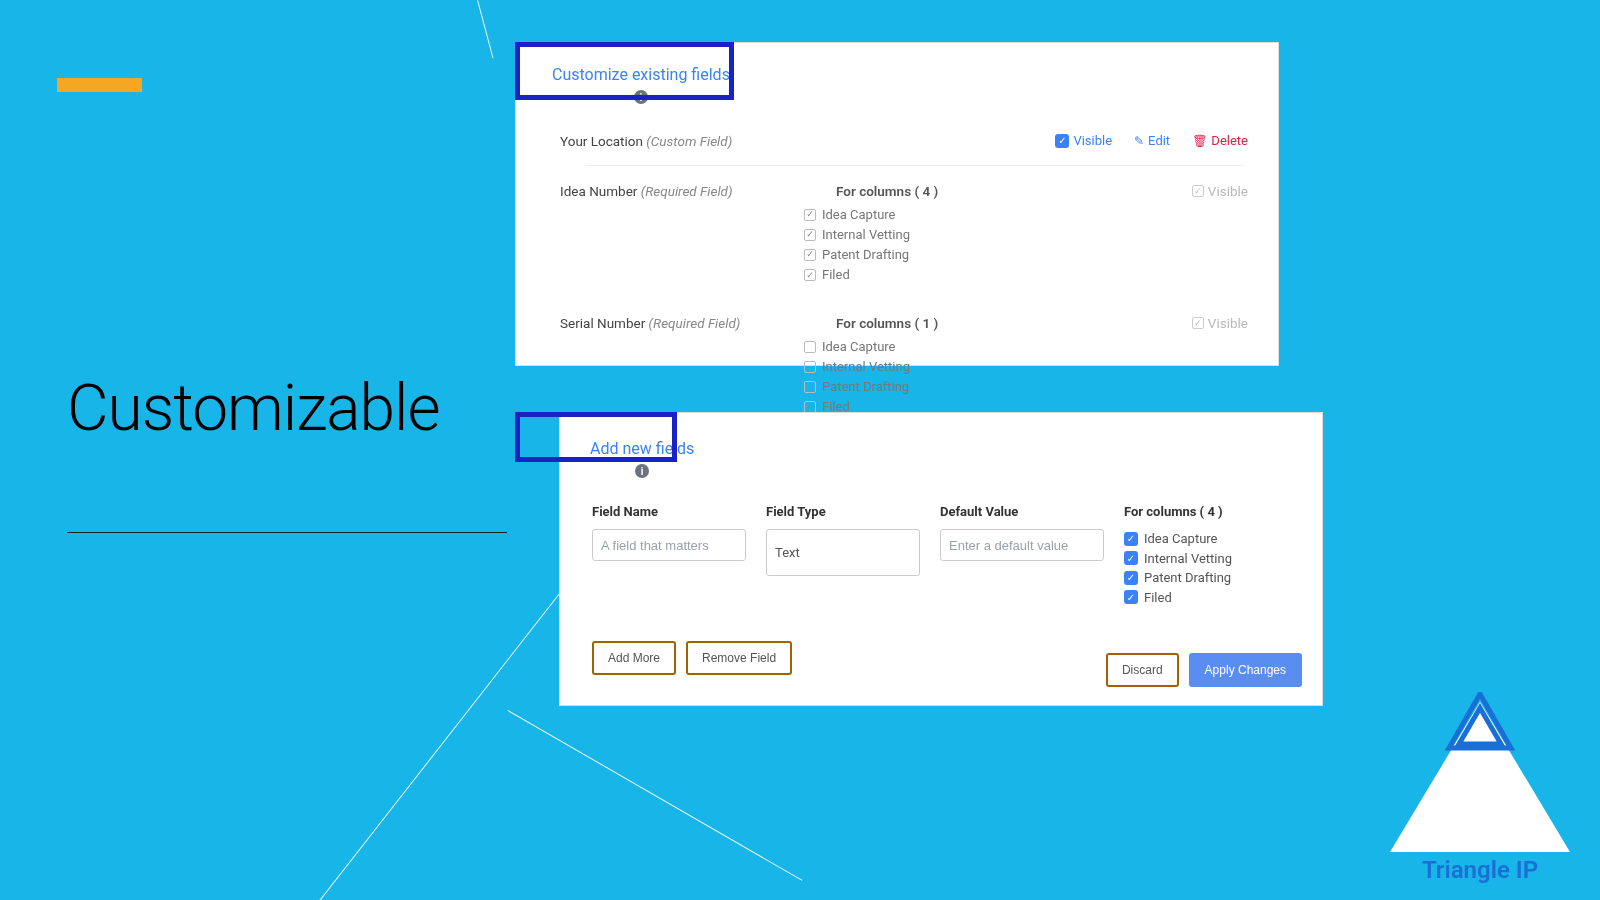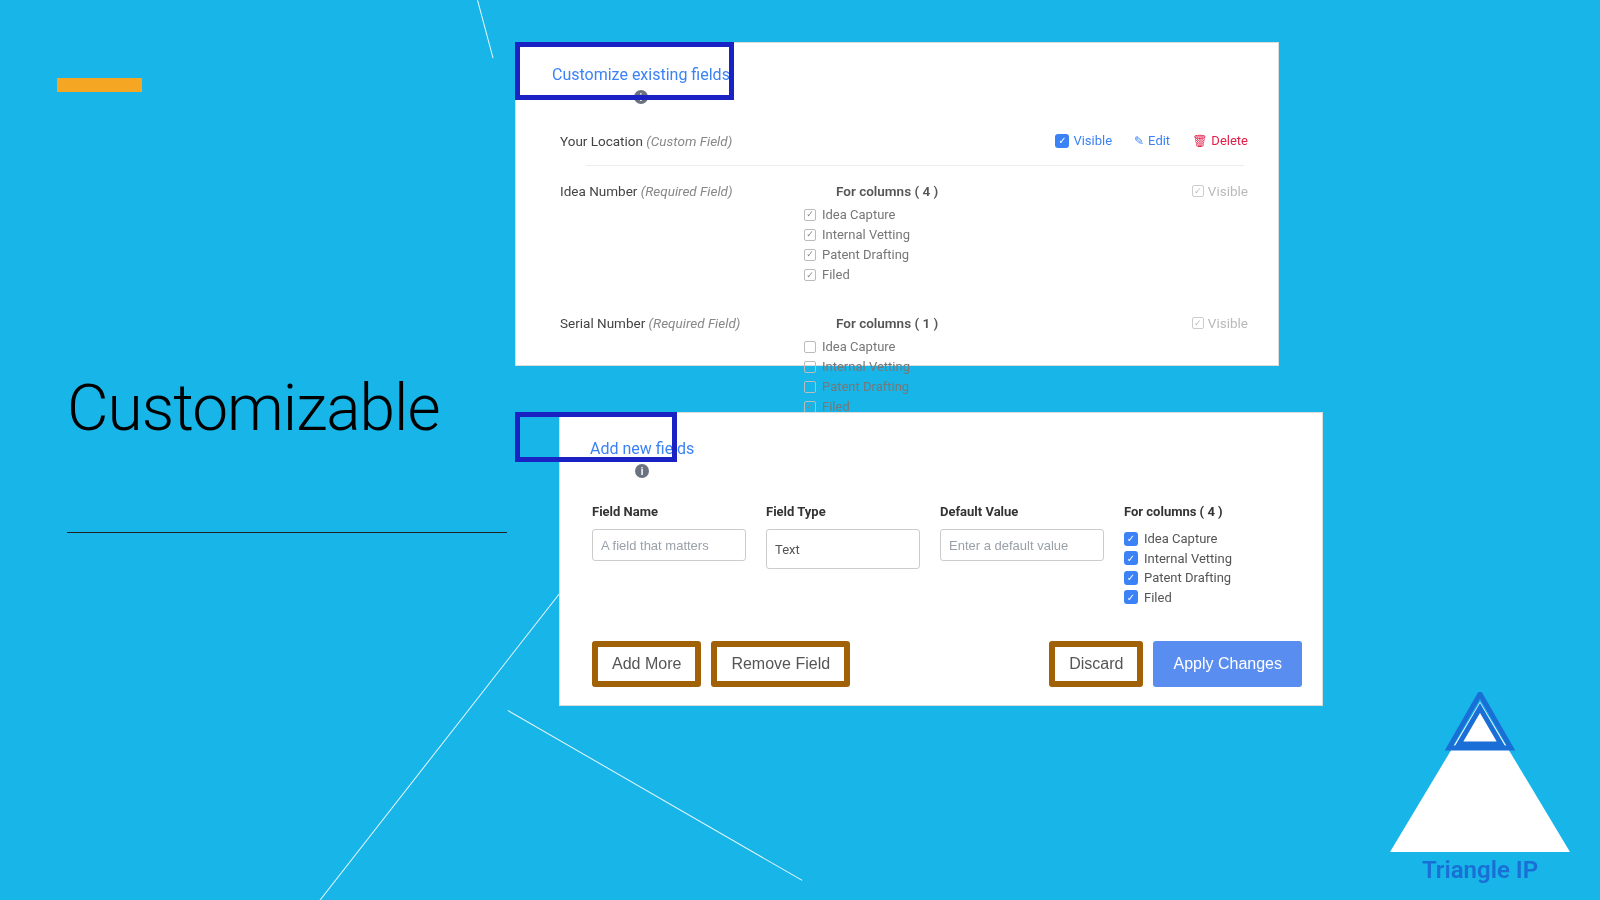--- a/index.html
+++ b/index.html
@@ -52,29 +52,29 @@
   
   .form-grid { display:flex; gap:20px; margin: 26px 0 0 12px; }
   .col { display:flex; flex-direction:column; }
   .col-name { width: 154px; }
   .col-type { width: 154px; }
   .col-default { width: 164px; }
   .col-cols { flex:1; }
   .col-head { font-size:13px; font-weight:700; color:#333; margin-bottom:10px; }
   .txt-input { width:100%; height:32px; border:1px solid #ccc; border-radius:3px; padding: 8px 8px; font-size:13px; color:#555; }
   .txt-input::placeholder { color:#9aa1a9; }
-  .select-like { width:100%; height:40px; border:1px solid #ccc; border-radius:3px; padding: 0 8px; font-size:13px; color:#555; display:flex; align-items:center; }
+  .select-like { width:100%; height:47px; border:1px solid #ccc; border-radius:3px; padding: 0 8px; font-size:13px; color:#555; display:flex; align-items:center; }
 
   .bcheck-list { list-style:none; }
   .bcheck-list li { display:flex; align-items:center; gap:6px; font-size:13px; color:#555; line-height:1.5; }
   .bcheck { width:14px; height:14px; border-radius:3px; background:#3b82f6; display:inline-flex; align-items:center; justify-content:center; color:#fff; font-size:10px; }
   .bcheck::before { content:"✓"; }
 
   .btn-row { margin: 34px 0 0 12px; display:flex; gap:10px; }
-  .btn { border:6px solid #a16207; background:#fff; color:#555; font-size:16px; padding:8px 14px; border-radius:3px; cursor:pointer; }
+  .btn { border:2px solid #a16207; background:#fff; color:#555; font-size:12px; padding:8px 14px; border-radius:3px; cursor:pointer; }
   .footer-row { position:absolute; right:20px; bottom:18px; display:flex; gap:10px; }
   .btn.primary { background:#5a8df0; border-color:#5a8df0; color:#fff; }
 
   
   .diag { position:absolute; background:#fff; opacity:0.9; height:1px; transform-origin: left top; }
   .diag1 { left: 478px; top: 0px; width: 60px; transform: rotate(75deg); }
   .diag2 { left: 320px; top: 900px; width: 520px; transform: rotate(-52deg); transform-origin:left bottom; }
   .diag2b { left: 508px; top: 710px; width: 340px; transform: rotate(30deg); }
 
   

